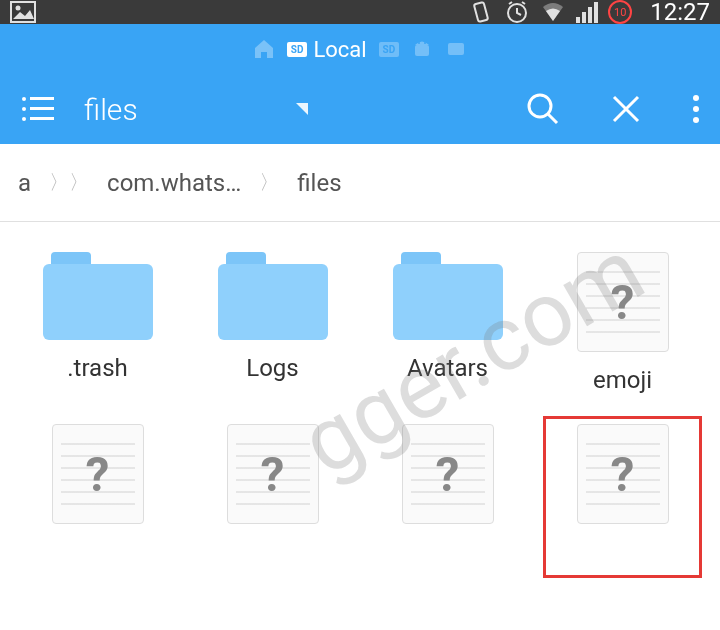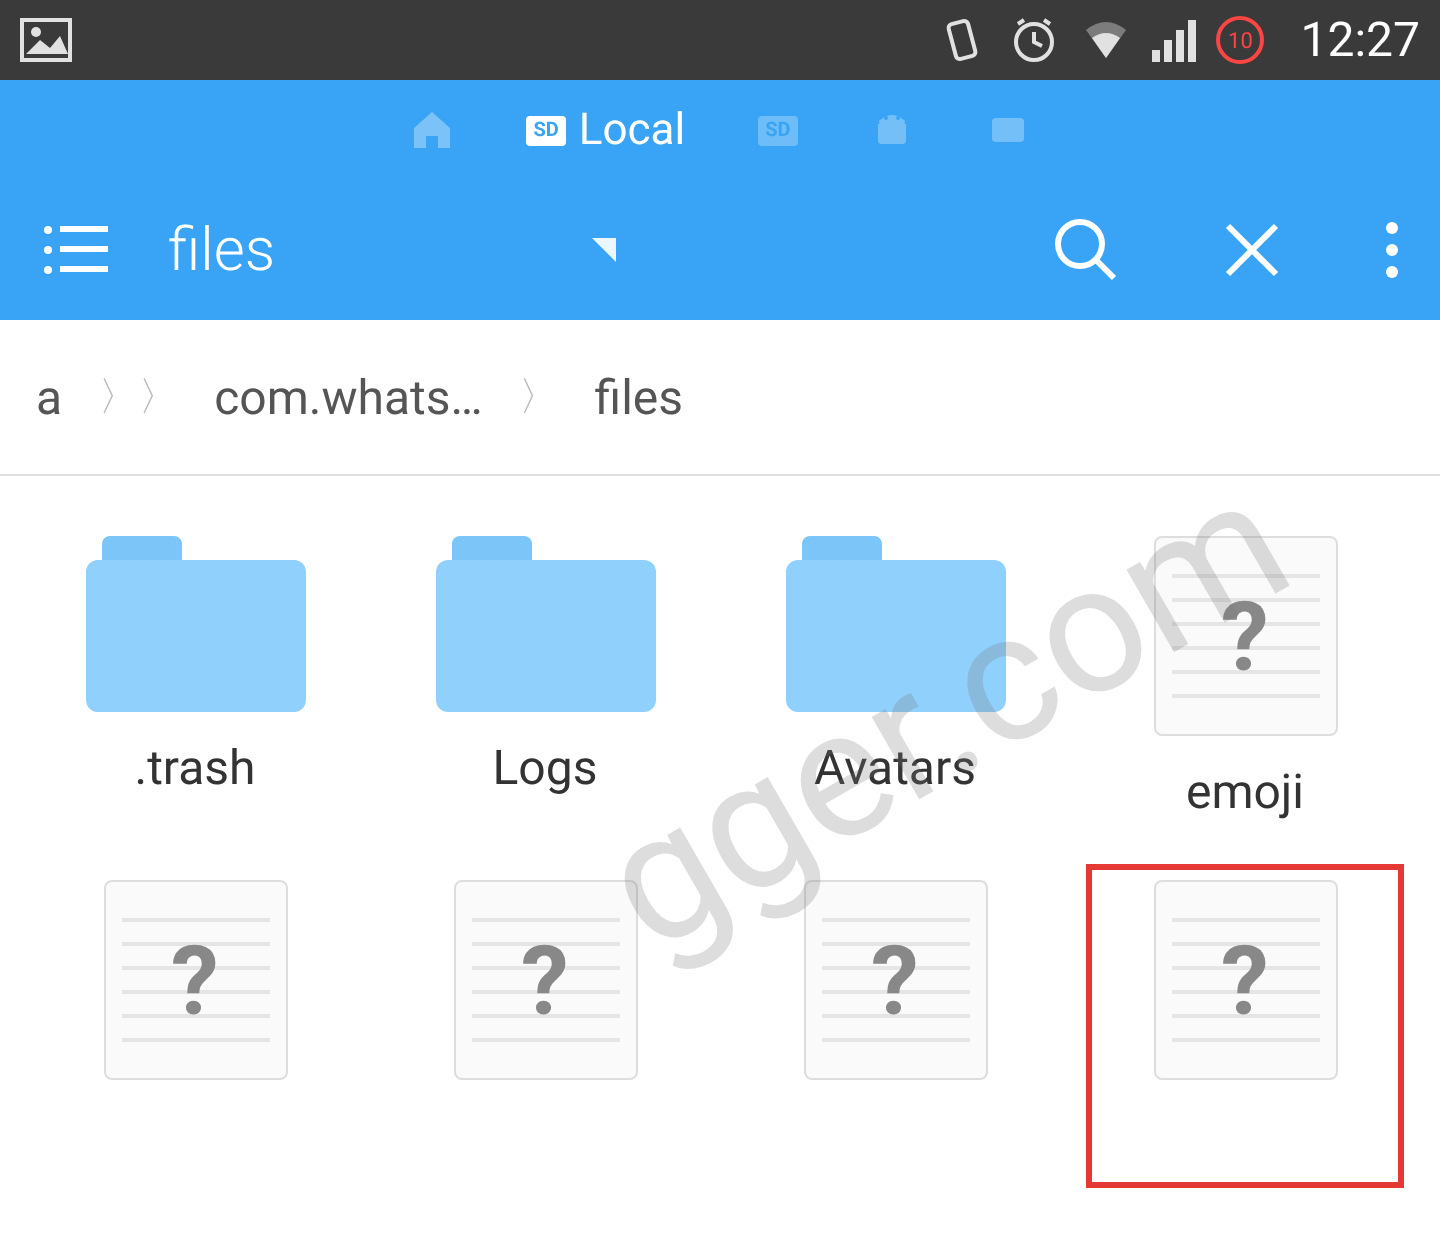--- a/index.html
+++ b/index.html
@@ -1,25 +1,25 @@
 <!DOCTYPE html>
 <html><head>
   <meta charset="utf-8">
   <style>
     * { margin: 0; padding: 0; box-sizing: border-box; }
     body { width: 720px; height: 630px; font-family: -apple-system, Roboto, sans-serif; background: #fff; overflow: hidden; position: relative; }
     
-    .status-bar { height: 40px; background: #3a3a3a; color: #fff; display: flex; align-items: center; padding: 0 10px; }
+    .status-bar { height: 24px; background: #3a3a3a; color: #fff; display: flex; align-items: center; padding: 0 10px; }
     .status-left { display: flex; align-items: center; }
     .status-right { margin-left: auto; display: flex; align-items: center; gap: 10px; }
     .status-time { font-size: 24px; font-weight: 400; margin-left: 8px; }
     .status-icon { display: inline-flex; opacity: 0.85; }
     .badge-circle { border: 2px solid #ff4444; border-radius: 50%; width: 24px; height: 24px; display: flex; align-items: center; justify-content: center; font-size: 11px; color: #ff4444; }
     
-    .top-tabs { height: 50px; background: #39a4f5; display: flex; align-items: center; justify-content: center; gap: 24px; }
+    .top-tabs { height: 50px; background: #39a4f5; display: flex; align-items: center; justify-content: center; gap: 0; }
     .tab-item { display: flex; align-items: center; gap: 6px; padding: 4px 6px; opacity: 0.55; color: #fff; font-size: 22px; }
     .tab-item.active { opacity: 1; }
     .tab-icon-box { background: #fff; color: #39a4f5; font-size: 10px; font-weight: bold; padding: 2px 4px; border-radius: 2px; }
     .tab-icon-faded { background: rgba(255,255,255,0.5); color: #39a4f5; font-size: 10px; font-weight: bold; padding: 2px 4px; border-radius: 2px; }
     
     .toolbar { height: 70px; background: #39a4f5; display: flex; align-items: center; padding: 0 20px; color: #fff; }
     .toolbar-left { display: flex; align-items: center; gap: 28px; }
     .toolbar-title { font-size: 30px; font-weight: 300; }
     .toolbar-right { margin-left: auto; display: flex; align-items: center; gap: 50px; }
     .toolbar-icon { display: inline-flex; }

